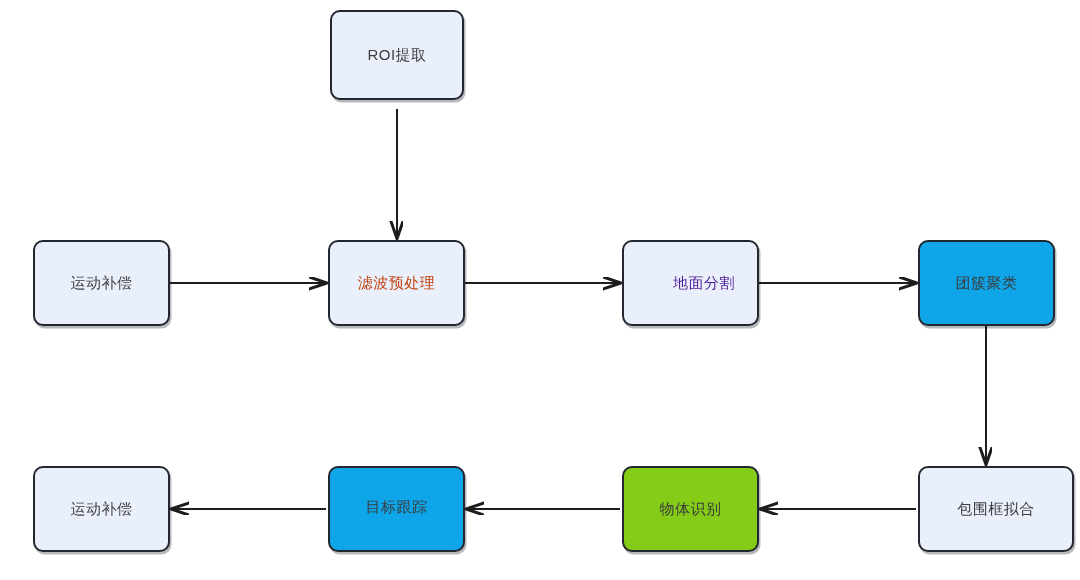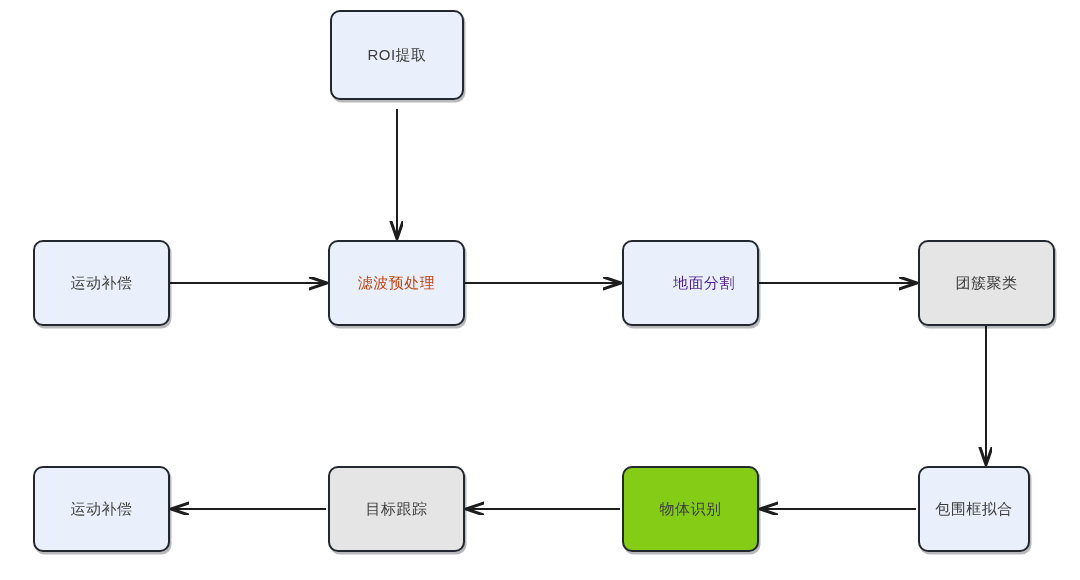--- a/index.html
+++ b/index.html
@@ -77,30 +77,30 @@
       </div>
       <div class="node" style="left: 33px; top: 240px; width: 137px; height: 86px; background: rgb(234, 240, 251); border-color: rgb(35, 39, 47);">
         <span class="node-label" style="color: rgb(60, 60, 60);">运动补偿</span>
       </div>
       <div class="node" style="left: 328px; top: 240px; width: 137px; height: 86px; background: rgb(234, 240, 251); border-color: rgb(35, 39, 47);">
         <span class="node-label" style="color: #c2410c;">滤波预处理</span>
       </div>
       <div class="node" style="left: 622px; top: 240px; width: 137px; height: 86px; background: rgb(234, 240, 251); border-color: rgb(35, 39, 47);">
         <span class="node-label" style="color: #4c1d95; margin-left: 27px;">地面分割</span>
       </div>
-      <div class="node" style="left: 918px; top: 240px; width: 137px; height: 86px; background: #e5e5e5; border-color: rgb(35, 39, 47);">
+      <div class="node" style="left: 918px; top: 240px; width: 137px; height: 86px; background: #0ea5e9; border-color: rgb(35, 39, 47);">
         <span class="node-label" style="color: rgb(60, 60, 60);">团簇聚类</span>
       </div>
-      <div class="node" style="left: 918px; top: 466px; width: 112px; height: 86px; background: rgb(234, 240, 251); border-color: rgb(35, 39, 47);">
+      <div class="node" style="left: 918px; top: 466px; width: 156px; height: 86px; background: rgb(234, 240, 251); border-color: rgb(35, 39, 47);">
         <span class="node-label" style="color: rgb(60, 60, 60);">包围框拟合</span>
       </div>
       <div class="node" style="left: 622px; top: 466px; width: 137px; height: 86px; background: #84cc16; border-color: rgb(35, 39, 47);">
         <span class="node-label" style="color: rgb(60, 60, 60);">物体识别</span>
       </div>
-      <div class="node" style="left: 328px; top: 466px; width: 137px; height: 86px; background: #e5e5e5; border-color: rgb(35, 39, 47);">
+      <div class="node" style="left: 328px; top: 466px; width: 137px; height: 86px; background: #0ea5e9; border-color: rgb(35, 39, 47); font-family: Liberation Mono, monospace;">
         <span class="node-label" style="color: rgb(60, 60, 60);">目标跟踪</span>
       </div>
       <div class="node" style="left: 33px; top: 466px; width: 137px; height: 86px; background: rgb(234, 240, 251); border-color: rgb(35, 39, 47); justify-content: center;">
         <span class="node-label" style="color: rgb(60, 60, 60);">运动补偿</span>
       </div>
     </div>
 
 </div>
 
 </body></html>

